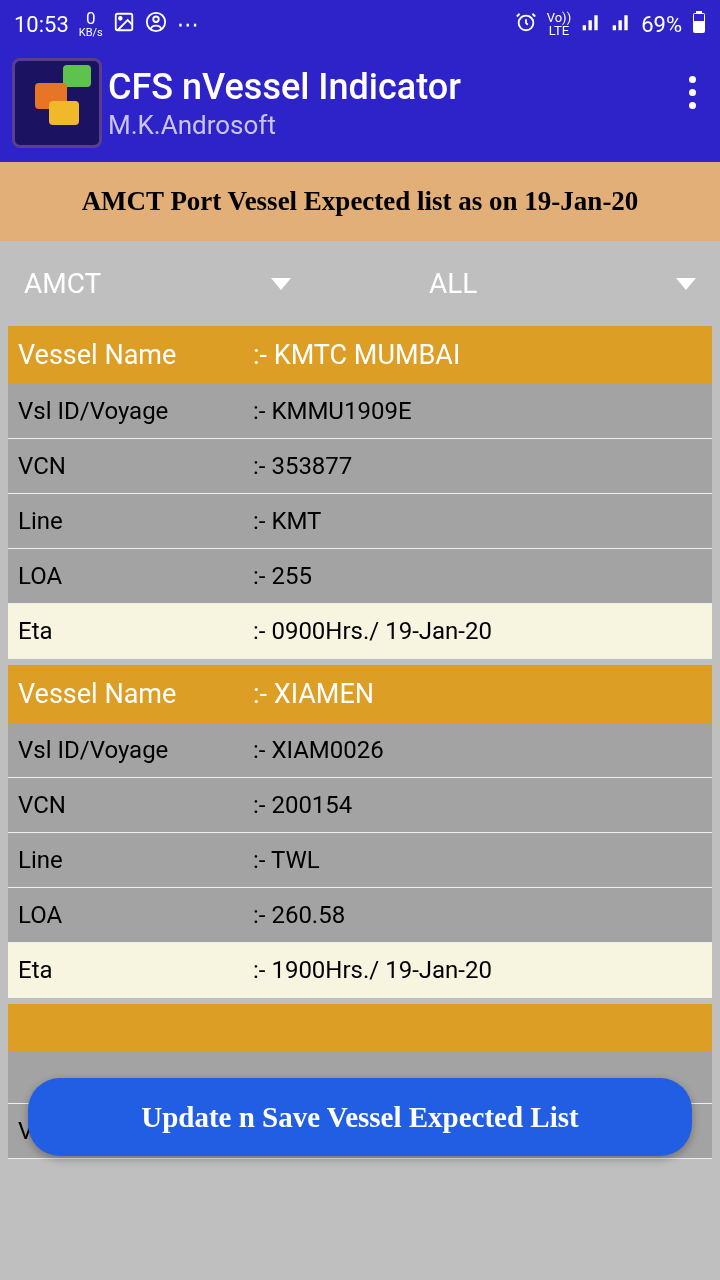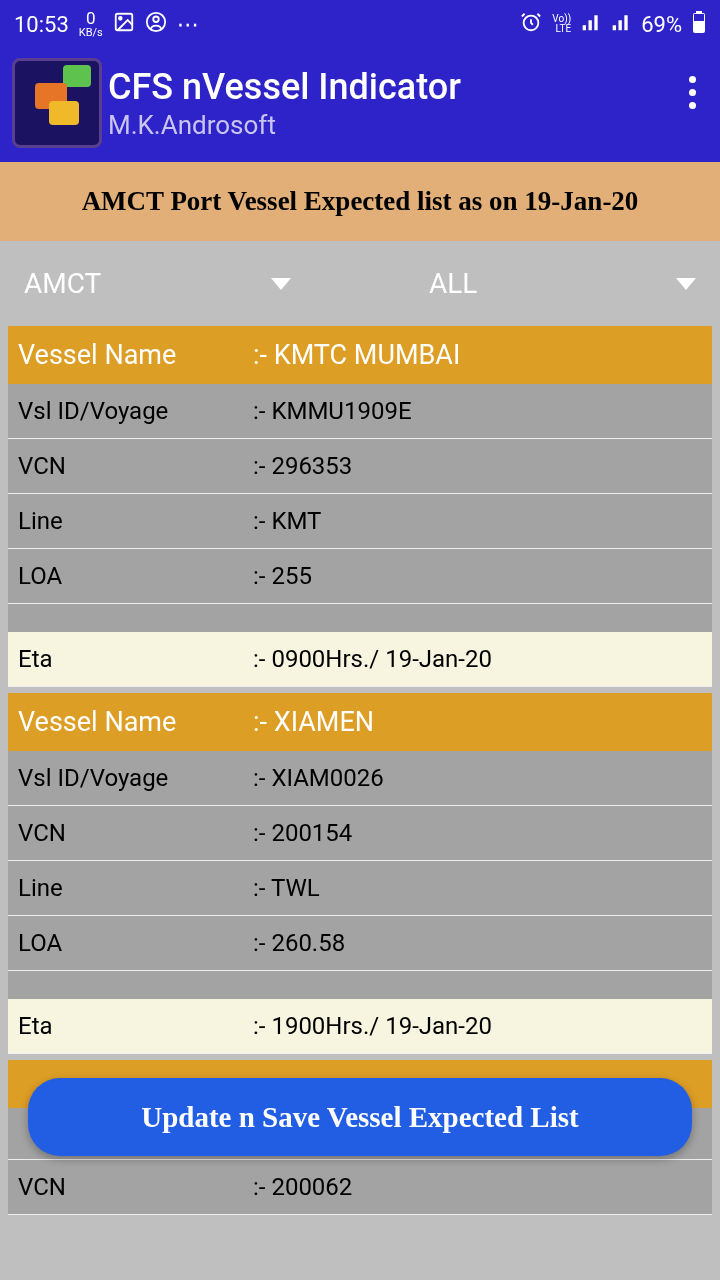--- a/index.html
+++ b/index.html
@@ -103,21 +103,21 @@
     border-bottom: 1px solid #eee;
     padding: 13px 10px;
     font-size: 24px;
   }
   .row.header {
     background: #dd9e26;
     color: #fff;
     font-size: 27px;
     border-bottom: none;
   }
-  .row.eta { background: #f7f5e0; margin-top: 28px; }
+  .row.eta { background: #f7f5e0; }
   .row .label { width: 235px; }
   .row .value { flex: 1; }
   .update-btn {
     position: absolute;
     left: 28px;
     right: 28px;
     bottom: 124px;
     background: #225ee3;
     color: #fff;
     border: none;
@@ -163,21 +163,21 @@
     </span>
     <span>⋯</span>
   </div>
   <div class="status-right">
     <span>
       <svg width="22" height="22" viewBox="0 0 24 24" fill="none" stroke="#fff" stroke-width="2">
           <circle cx="12" cy="13" r="8"></circle>
           <path d="M12 9v4l2 2M5 3L2 6M22 6l-3-3"></path>
         </svg>
     </span>
-    <span style="font-size:10px;line-height:1;text-align:right;">Vo))<br>LTE</span>
+    <span style="font-size:13px;line-height:1;text-align:center;">Vo))<br>LTE</span>
     <span>
       <svg width="20" height="20" viewBox="0 0 24 24" fill="#fff">
           <path d="M2 22h4v-6H2zM9 22h4V10H9zM16 22h4V4h-4z"></path>
         </svg>
     </span>
     <span>
       <svg width="20" height="20" viewBox="0 0 24 24" fill="#fff">
           <path d="M2 22h4v-6H2zM9 22h4V10H9zM16 22h4V4h-4z"></path>
         </svg>
     </span>
@@ -227,21 +227,21 @@
     <div class="row header">
       <div class="label">Vessel Name</div>
       <div class="value">:- KMTC MUMBAI</div>
     </div>
     <div class="row">
       <div class="label">Vsl ID/Voyage</div>
       <div class="value">:- KMMU1909E</div>
     </div>
     <div class="row">
       <div class="label">VCN</div>
-      <div class="value">:- 296353</div>
+      <div class="value">:- 353877</div>
     </div>
     <div class="row">
       <div class="label">Line</div>
       <div class="value">:- KMT</div>
     </div>
     <div class="row">
       <div class="label">LOA</div>
       <div class="value">:- 255</div>
     </div>
     <div class="row eta">

